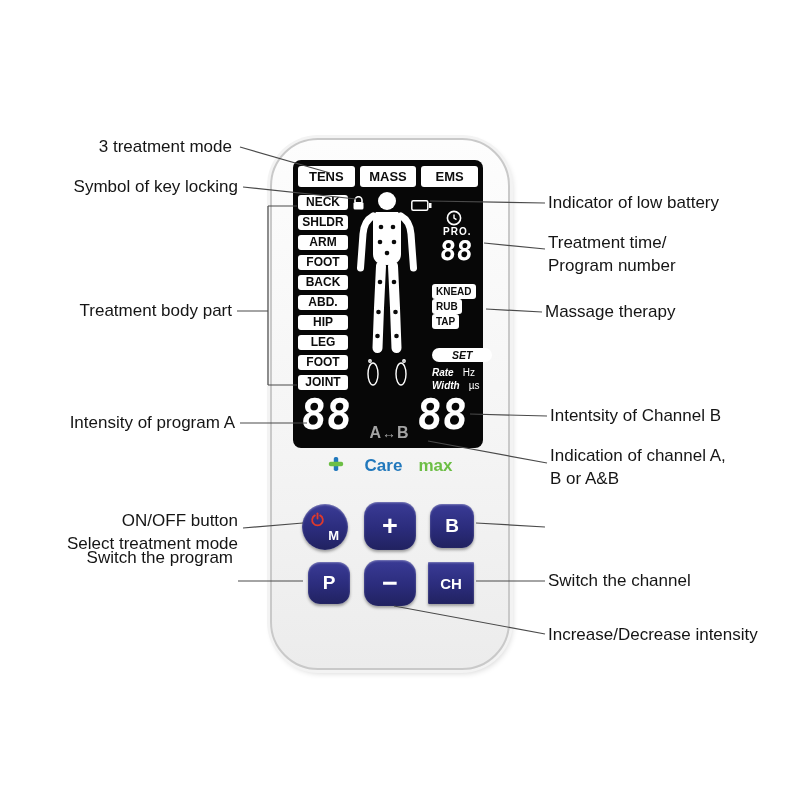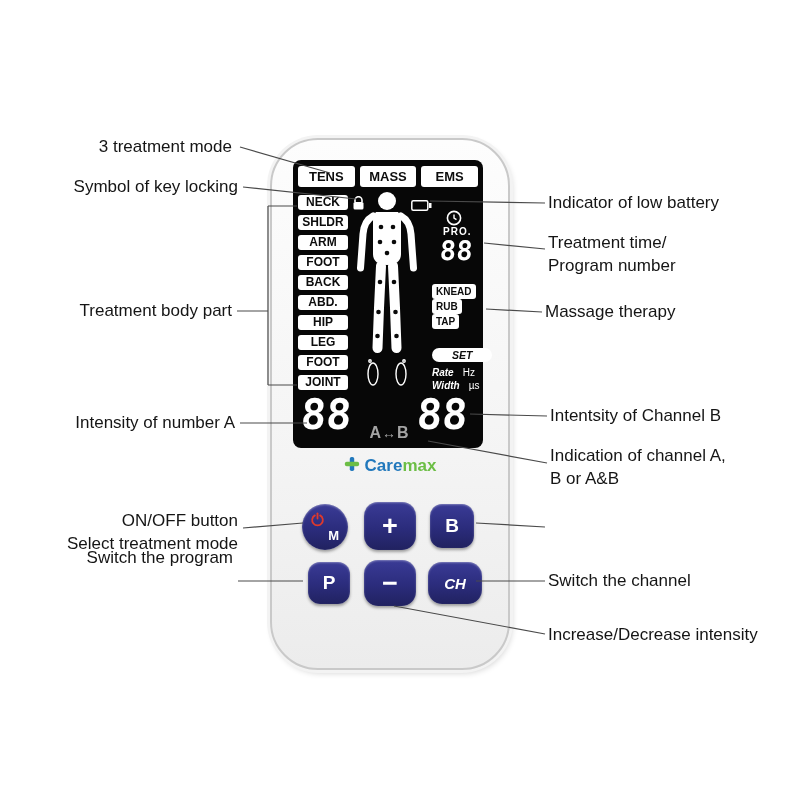--- a/index.html
+++ b/index.html
@@ -55,37 +55,37 @@
   .unit-row .u1{font-weight:bold;font-style:italic;}
   .unit-row .u2{margin-left:2px;font-size:10px;padding-left:7px;}
   
   .dig-a{position:absolute;left:8px;top:232px;font-size:42px;line-height:46px;}
   .dig-b{position:absolute;left:124px;top:232px;font-size:42px;line-height:46px;}
   .channel{position:absolute;left:58px;top:264px;width:76px;text-align:center;color:#a3a3a3;}
   .channel .ab{font-size:16px;font-weight:bold;}
   .channel .arrow{font-size:14px;padding:0 1px;}
   .figure{position:absolute;left:52px;top:30px;}
   
-  .logo{position:absolute;left:0;top:316px;width:100%;display:flex;gap:5px;
+  .logo{position:absolute;left:0;top:316px;width:100%;display:flex;gap:21px;
         align-items:center;justify-content:center;}
   .logo .care{color:var(--brand-blue);font-weight:bold;font-size:17px;}
   .logo .max{color:var(--brand-green);font-weight:bold;font-size:17px;margin-left:-5px;}
   
   .btn{position:absolute;background:linear-gradient(180deg,#3a3b96,var(--button-navy) 55%,#212260);
        color:#fff;font-weight:bold;display:flex;align-items:center;justify-content:center;
        border:0;box-shadow:inset 0 1px 2px rgba(255,255,255,.35), 0 2px 3px rgba(0,0,0,.35);
        cursor:pointer;font-family:"Liberation Sans",sans-serif;}
   .btn-m{left:30px;top:364px;width:46px;height:46px;border-radius:50%;}
   .btn-m .m-label{position:absolute;right:9px;bottom:7px;font-size:13px;}
   .btn-m .pwr{position:absolute;left:8px;top:8px;}
   .btn-plus{left:92px;top:362px;width:52px;height:48px;border-radius:14px;font-size:27px;}
   .btn-b{left:158px;top:364px;width:44px;height:44px;border-radius:12px;font-size:19px;}
   .btn-p{left:36px;top:422px;width:42px;height:42px;border-radius:12px;font-size:19px;}
   .btn-minus{left:92px;top:420px;width:52px;height:46px;border-radius:14px;font-size:27px;}
-  .btn-ch{left:156px;top:422px;width:54px;height:42px;border-radius:14px;font-size:15px;font-style:italic;}
+  .btn-ch{left:156px;top:422px;width:46px;height:42px;border-radius:1px;font-size:15px;}
 </style>
 </head>
 <body>
 
 <div class="canvas">
 
   <svg class="lines" width="800" height="800">
     <g stroke="#4a4a4a" stroke-width="1.2" fill="none">
       <path d="M240,147 L330,173"></path>
       <path d="M243,187 L356,199"></path>
@@ -100,21 +100,21 @@
       <path d="M547,463 L428,441"></path>
       <path d="M545,527 L476,523"></path>
       <path d="M545,581 L476,581"></path>
       <path d="M545,634 L394,606"></path>
     </g>
   </svg>
 
   <div class="ann ann-left" style="top:135px;right:568px">3 treatment mode</div>
   <div class="ann ann-left" style="top:175px;right:562px">Symbol of key locking</div>
   <div class="ann ann-left" style="top:299px;right:568px">Treatment body part</div>
-  <div class="ann ann-left" style="top:411px;right:565px">Intensity of number A</div>
+  <div class="ann ann-left" style="top:411px;right:565px">Intensity of program A</div>
   <div class="ann ann-left" style="top:509px;right:562px">ON/OFF button
 Select treatment mode</div>
   <div class="ann ann-left" style="top:546px;right:567px">Switch the program</div>
 
   <div class="ann ann-right" style="top:191px;left:548px">Indicator of low battery</div>
   <div class="ann ann-right" style="top:231px;left:548px">Treatment time/
 Program number</div>
   <div class="ann ann-right" style="top:300px;left:545px">Massage therapy</div>
   <div class="ann ann-right" style="top:404px;left:550px">Intentsity of Channel B</div>
   <div class="ann ann-right" style="top:444px;left:550px">Indication of channel A,

